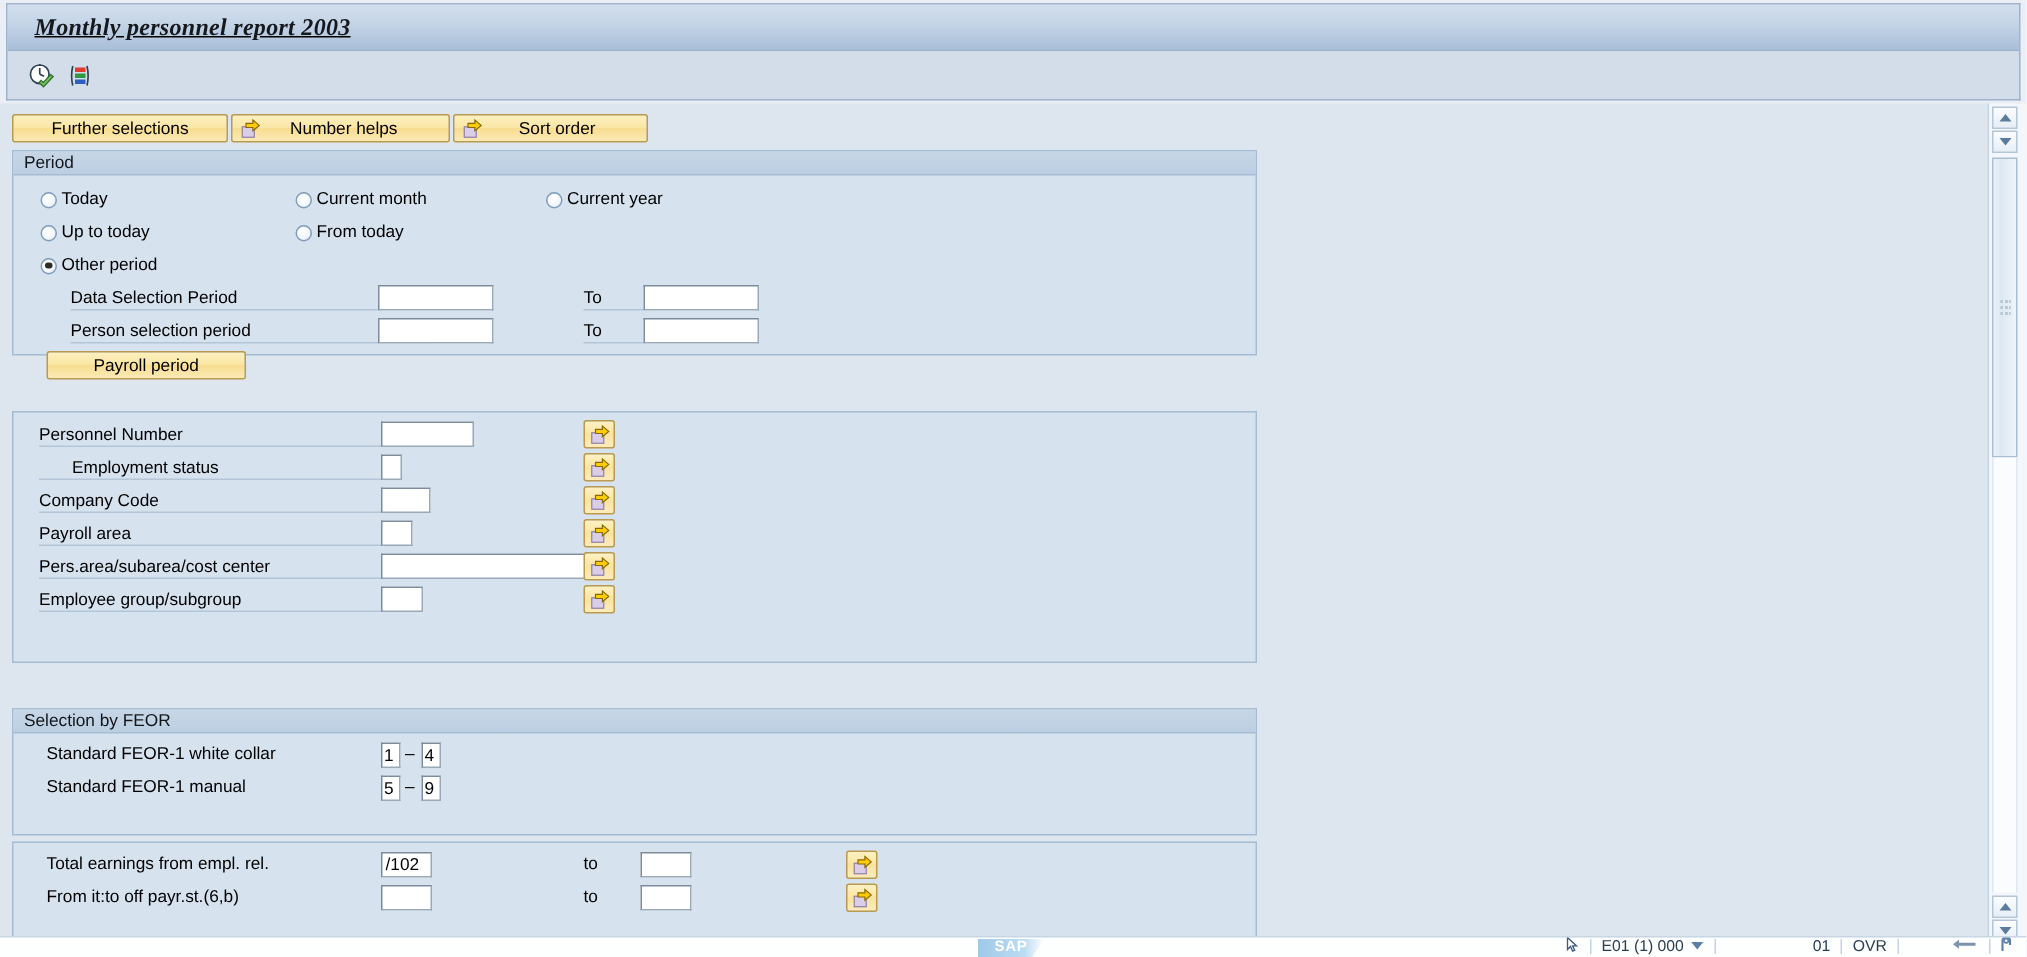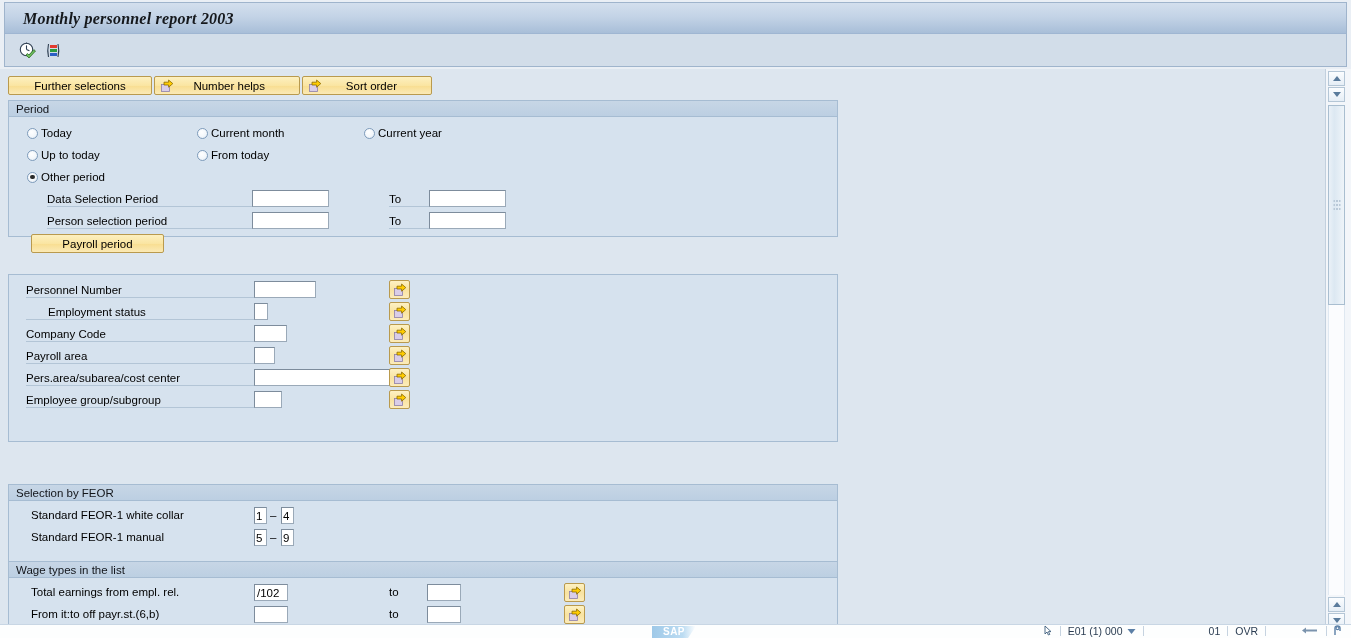--- a/index.html
+++ b/index.html
@@ -25,20 +25,21 @@
   .titlebar {
     position: absolute;
     left: 4px; top: 2px;
     width: 1343px; height: 32px;
     background: linear-gradient(to bottom, #d3dfed 0%, #c3d3e6 45%, #a8bed8 97%, #94accb 100%);
     border: 1px solid #9fb4cc;
     border-bottom: none;
     box-sizing: border-box;
     display: flex;
     align-items: center;
+    text-decoration: underline;
   }
   .titlebar-text {
     font-family: "Liberation Serif", serif;
     font-weight: bold;
     font-style: italic;
     font-size: 16px;
     color: #15181c;
     padding-left: 18px;
     letter-spacing: .2px;
   }
@@ -473,41 +474,38 @@
         <input class="fin" style="left: 245px; top: 116px; width: 28px;" value="">
         <div class="arrbtn" style="left:380px; top:115px;">
           <svg width="14" height="14" viewBox="0 0 14 14">
             <rect x="1.5" y="5.5" width="8" height="7" fill="#d9cde8" stroke="#8d7fa8" stroke-width=".8"></rect>
             <path d="M4 3.2 L8.6 3.2 L8.6 1 L12.8 4.6 L8.6 8.2 L8.6 6 L4 6 Z" fill="#ffcc00" stroke="#8a6a00" stroke-width=".8"></path>
           </svg>
         </div>
       </div>
     </div>
 
-    <div class="group" style="left:8px; top:403px; width:830px; height:85px;margin-top:12px;">
+    <div class="group" style="left:8px; top:403px; width:830px; height:85px;">
       <div class="group-header">
         <span>Selection by FEOR</span>
       </div>
       <div class="group-body" style="height:68px;">
         <div class="plain-label" style="left:22px; top:8px;">Standard FEOR-1 white collar</div>
         <input class="fin tiny" style="left: 245px; top: 6px;" value="1">
         <div class="plain-label" style="left:261px; top:8px;">–</div>
         <input class="fin tiny" style="left: 272px; top: 6px;" value="4">
 
         <div class="plain-label" style="left:22px; top:30px;">Standard FEOR-1 manual</div>
         <input class="fin tiny" style="left: 245px; top: 28px;" value="5">
         <div class="plain-label" style="left:261px; top:30px;">–</div>
         <input class="fin tiny" style="left: 272px; top: 28px;" value="9">
       </div>
     </div>
 
     <div class="group" style="left:8px; top:492px; width:830px; height:90px;">
-      <div class="group-header">
-        <span>Wage types in the list</span>
-      </div>
       <div class="group-body" style="height:73px;">
 
         <div class="plain-label" style="left:22px; top:8px;">Total earnings from empl. rel.</div>
         <input class="fin" style="left: 245px; top: 6px; width: 34px;" value="/102">
         <div class="plain-label" style="left:380px; top:8px;">to</div>
         <input class="fin" style="left: 418px; top: 6px; width: 34px;" value="">
         <div class="arrbtn" style="left:555px; top:5px;">
           <svg width="14" height="14" viewBox="0 0 14 14">
             <rect x="1.5" y="5.5" width="8" height="7" fill="#d9cde8" stroke="#8d7fa8" stroke-width=".8"></rect>
             <path d="M4 3.2 L8.6 3.2 L8.6 1 L12.8 4.6 L8.6 8.2 L8.6 6 L4 6 Z" fill="#ffcc00" stroke="#8a6a00" stroke-width=".8"></path>

